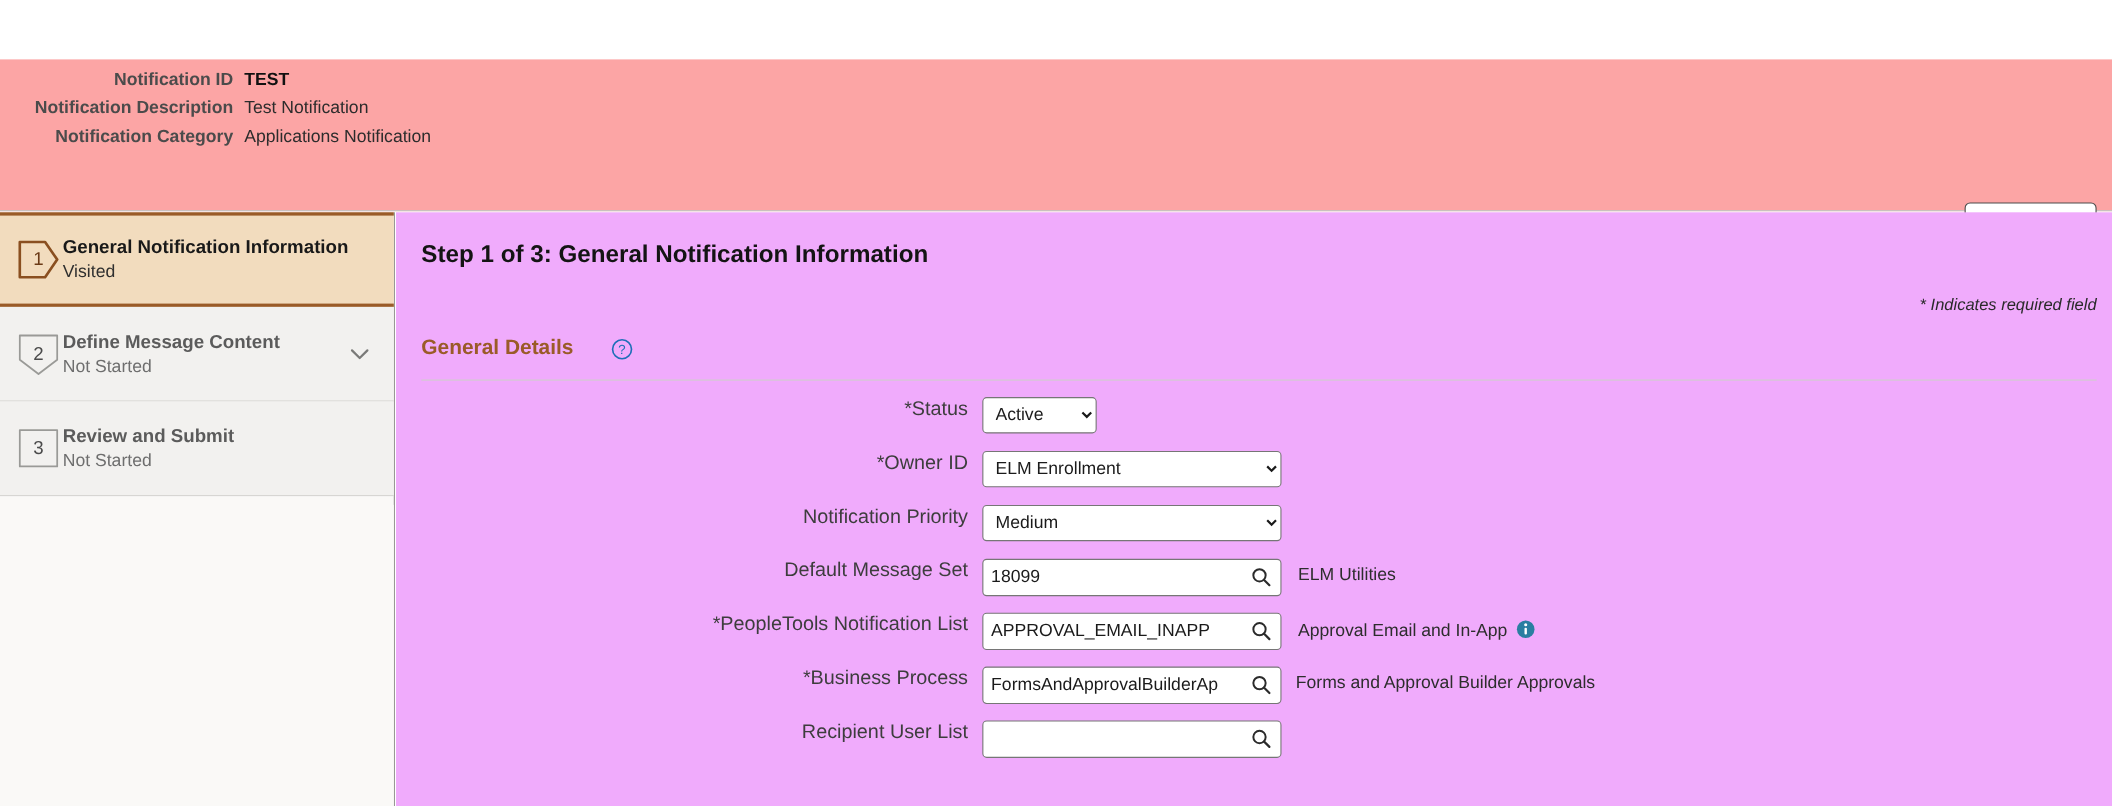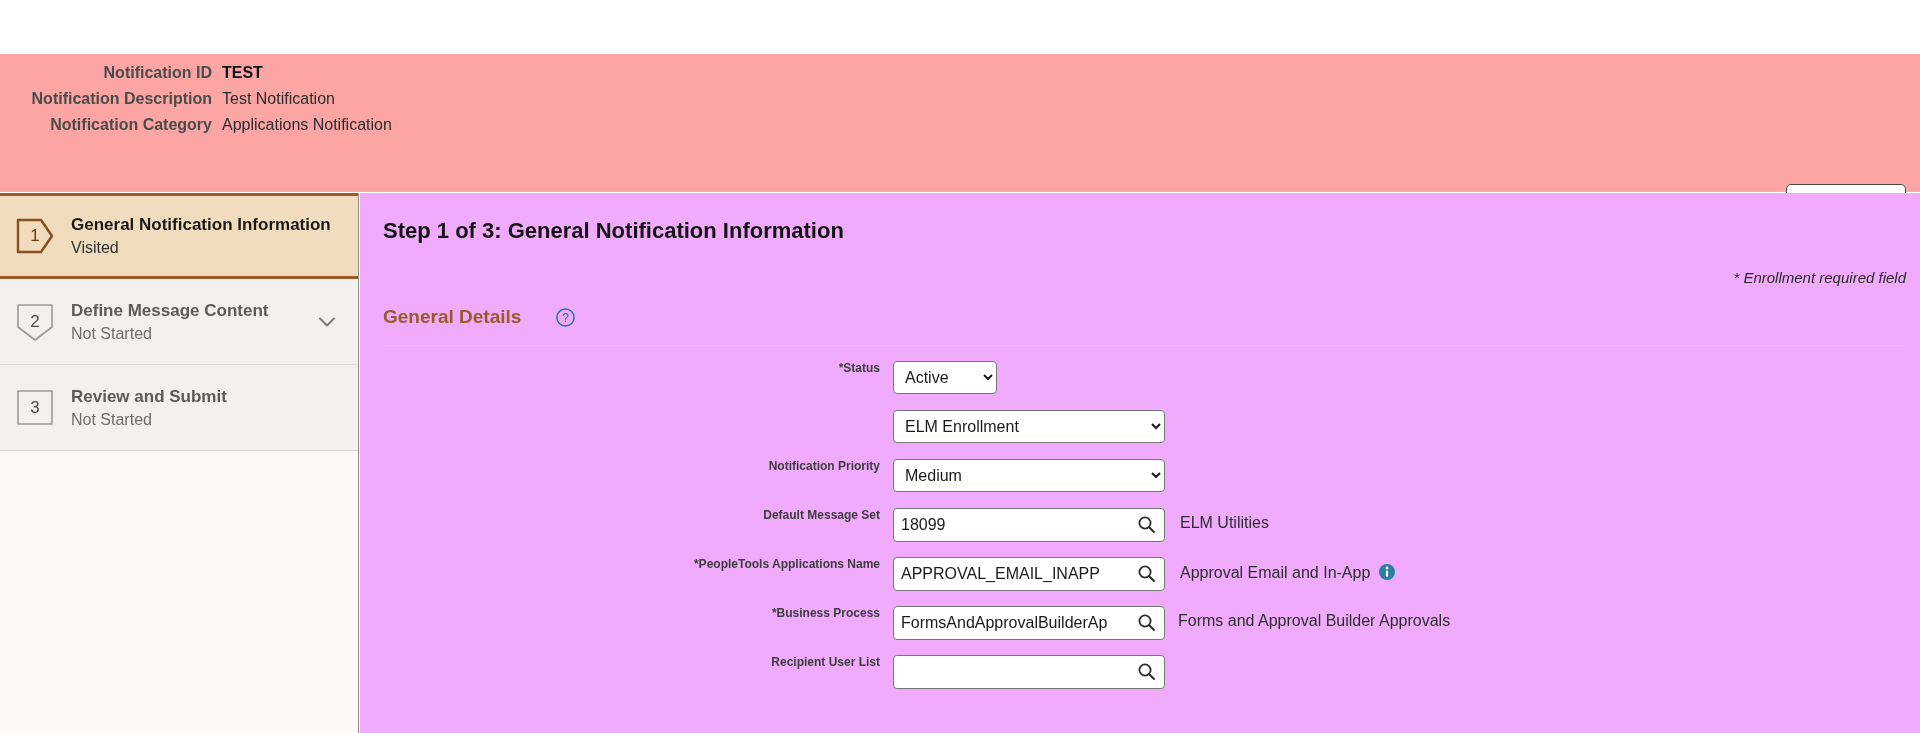--- a/index.html
+++ b/index.html
@@ -83,21 +83,21 @@
   .step .badge {
     position: relative; width: 44px; height: 44px; margin-left: 13px; flex: none;
   }
   .step .badge svg { display: block; }
   .step .badge .num {
     position: absolute; left: 0; top: 0; width: 44px; height: 44px;
     display: flex; align-items: center; justify-content: center;
     font-size: 17px; color: #4b4b4b;
   }
   .step.active .badge .num { color: #6b3a16; font-weight: normal; }
-  .step .texts { margin-left: 14px; flex: 1 1 auto; min-width: 0; }
+  .step .texts { flex: 1 1 auto; min-width: 0; }
   .step .st-title {
     font-size: 17px; font-weight: bold; color: #5b5b5b; line-height: 21px;
     white-space: nowrap;
   }
   .step.active .st-title { color: #191919; }
   .step .st-sub { font-size: 16px; color: #6e6e6e; line-height: 21px; margin-top: 2px; }
   .step.active .st-sub { color: #2f2f2f; }
   .step .chev-down { margin-right: 22px; flex: none; line-height: 0; }
 
   .sidebar-rest {
@@ -133,21 +133,21 @@
   .section-rule {
     position: absolute; left: 23px; top: 152px; width: 1523px; height: 1px;
     background: #cfcecb;
   }
 
   
   .form { position: absolute; left: 0; top: 168px; width: 1560px; }
   .frow { position: relative; height: 49px; }
   .frow .flabel {
     position: absolute; left: 0; width: 520px; text-align: right;
-    font-size: 12px; font-weight: bold; color: #3d3d3d;
+    font-size: 18px; font-weight: normal; color: #3d3d3d;
     white-space: nowrap;
   }
   .frow .fctl { position: absolute; left: 533px; top: 0; }
   .frow .fsuffix {
     position: absolute; top: 6px;
     font-size: 16px; color: #2d2d2d; white-space: nowrap;
   }
 
   select.psselect {
     height: 33px;
@@ -249,60 +249,61 @@
             <div class="st-title">Review and Submit</div>
             <div class="st-sub">Not Started</div>
           </div>
         </div>
       </div>
     <div class="sidebar-rest"></div>
   </div>
 
   <div class="main">
     <div class="step-heading">Step 1 of 3: General Notification Information</div>
-    <div class="required-note">* Enrollment required field</div>
+    <div class="required-note">* Indicates required field</div>
 
     <div class="section-head">
       <div class="sec-title">General Details</div>
       <span class="help-ico">
         <svg width="21" height="21" viewBox="0 0 21 21" aria-hidden="true">
           <circle cx="10.5" cy="10.5" r="8.6" fill="none" stroke="#1e6fb8" stroke-width="1.5"></circle>
           <text x="10.5" y="15" text-anchor="middle" font-family="Liberation Sans, sans-serif" font-size="12" fill="#1e6fb8">?</text>
         </svg>
       </span>
     </div>
     <div class="section-rule"></div>
 
     <div class="form" id="form">
         <div class="frow">
           <div class="flabel">*Status</div>
           <div class="fctl"><select class="psselect sel-narrow"><option>Active</option><option>Inactive</option></select></div>
         </div>
         <div class="frow">
+          <div class="flabel">*Owner ID</div>
           <div class="fctl"><select class="psselect sel-wide"><option>ELM Enrollment</option></select></div>
         </div>
         <div class="frow">
           <div class="flabel">Notification Priority</div>
           <div class="fctl"><select class="psselect sel-wide"><option>High</option><option selected="">Medium</option><option>Low</option></select></div>
         </div>
         <div class="frow">
           <div class="flabel">Default Message Set</div>
           <div class="fctl">
             <div class="lookup">
               <input type="text" value="18099" style="">
               <span class="mag"><svg width="19" height="19" viewBox="0 0 19 19" aria-hidden="true">
                   <circle cx="8" cy="8" r="5.6" fill="none" stroke="#2b2b2b" stroke-width="1.8"></circle>
                   <path d="M12.2 12.2 L17 17" stroke="#2b2b2b" stroke-width="2" stroke-linecap="round"></path>
                 </svg></span>
             </div>
           </div>
           <div class="fsuffix" style="left: 820px;"><span>ELM Utilities</span></div>
         </div>
         <div class="frow">
-          <div class="flabel">*PeopleTools Applications Name</div>
+          <div class="flabel">*PeopleTools Notification List</div>
           <div class="fctl">
             <div class="lookup">
               <input type="text" value="APPROVAL_EMAIL_INAPP" style="">
               <span class="mag"><svg width="19" height="19" viewBox="0 0 19 19" aria-hidden="true">
                   <circle cx="8" cy="8" r="5.6" fill="none" stroke="#2b2b2b" stroke-width="1.8"></circle>
                   <path d="M12.2 12.2 L17 17" stroke="#2b2b2b" stroke-width="2" stroke-linecap="round"></path>
                 </svg></span>
             </div>
           </div>
           <div class="fsuffix" style="left: 820px;"><span>Approval Email and In-App</span><span class="info-ico"><svg width="18" height="18" viewBox="0 0 18 18" aria-hidden="true">

